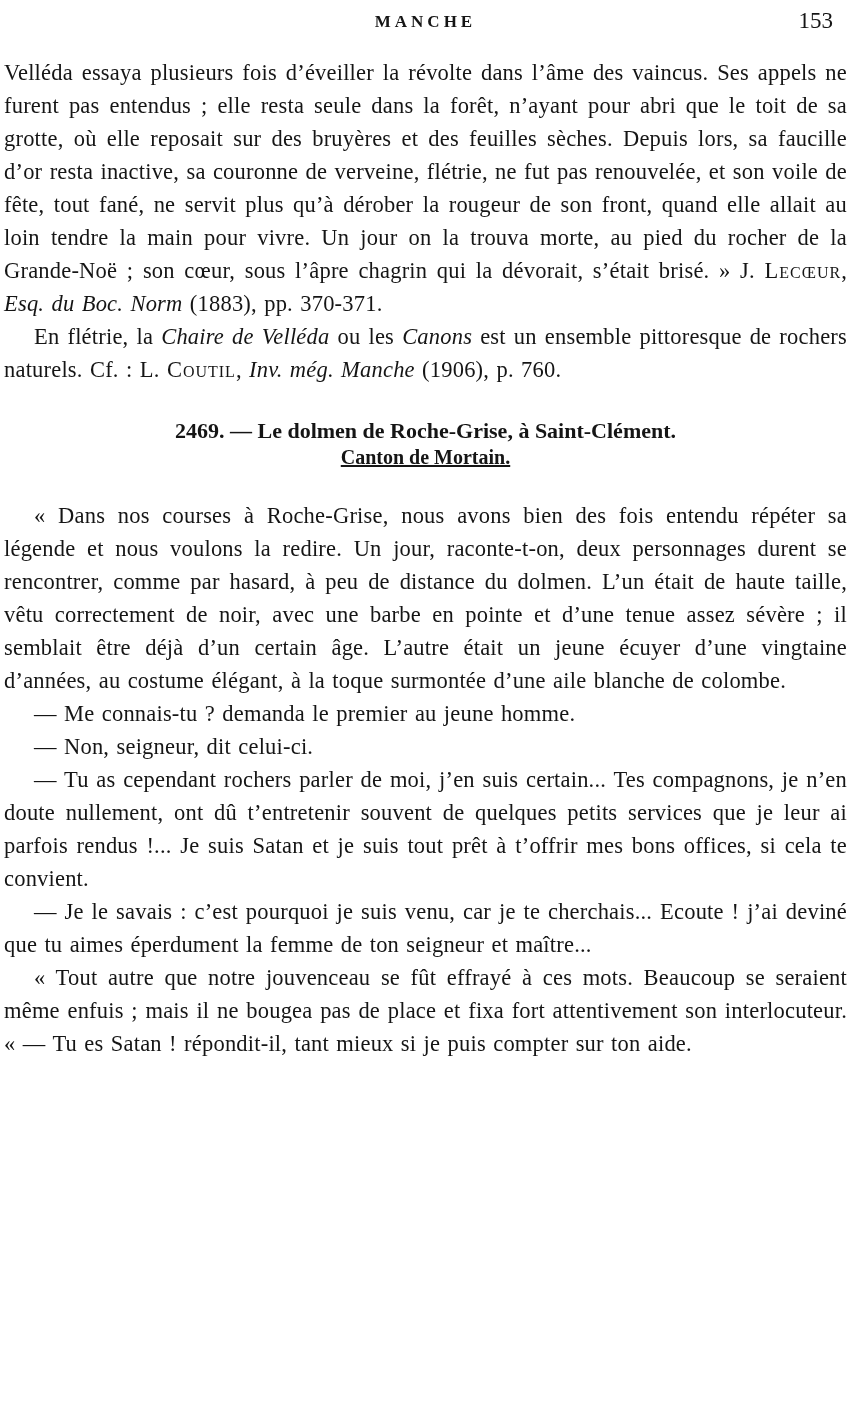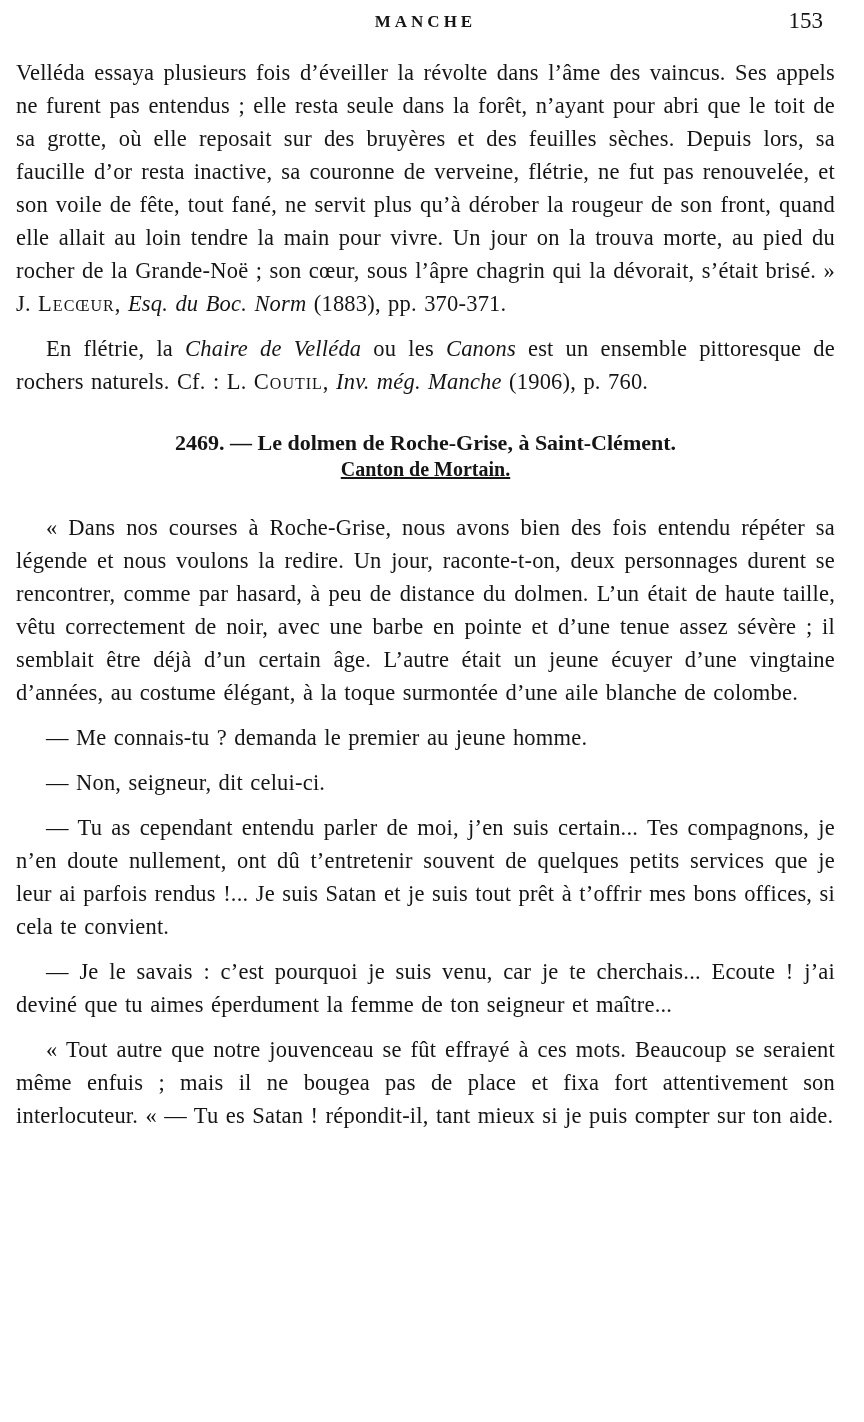--- a/index.html
+++ b/index.html
@@ -31,27 +31,27 @@
     left: 0;
     right: 0;
     text-align: center;
     font-size: 17px;
     font-weight: 700;
     letter-spacing: 4px;
     padding-top: 4px;
   }
   .page-number {
     position: absolute;
-    right: 24px;
+    right: 14px;
     top: 0;
     font-size: 23px;
     font-weight: 400;
   }
   .page-body p.paragraph {
-    margin: 12px;
+    margin: 0;
     font-size: 22.5px;
     line-height: 33px;
     text-align: justify;
     letter-spacing: 0.2px;
     word-spacing: 1.5px;
   }
   .page-body p.paragraph.indent {
     text-indent: 30px;
   }
   .page-body .heading {
@@ -79,17 +79,17 @@
     <div class="page-number">153</div>
   </div>
   <div class="page-body">
       <p class="paragraph"><span>Velléda essaya plusieurs fois d’éveiller la révolte dans l’âme des vaincus. Ses appels ne furent pas entendus ; elle resta seule dans la forêt, n’ayant pour abri que le toit de sa grotte, où elle reposait sur des bruyères et des feuilles sèches. Depuis lors, sa faucille d’or resta inactive, sa couronne de verveine, flétrie, ne fut pas renouvelée, et son voile de fête, tout fané, ne servit plus qu’à dérober la rougeur de son front, quand elle allait au loin tendre la main pour vivre. Un jour on la trouva morte, au pied du rocher de la Grande-Noë ; son cœur, sous l’âpre chagrin qui la dévorait, s’était brisé. »  J. </span><span class="smallcaps">Lecœur</span><span>, </span><span class="italic">Esq. du Boc. Norm</span><span> (1883), pp. 370-371.</span></p>
       <p class="paragraph indent"><span>En flétrie, la </span><span class="italic">Chaire de Velléda</span><span> ou les </span><span class="italic">Canons</span><span> est un ensemble pittoresque de rochers naturels.  Cf. : L. </span><span class="smallcaps">Coutil</span><span>, </span><span class="italic">Inv. még. Manche</span><span> (1906), p. 760.</span></p>
       <div class="heading"><span>2469. — Le dolmen de Roche-Grise, à Saint-Clément.</span></div>
       <div class="subheading"><span>Canton de Mortain.</span></div>
       <p class="paragraph indent"><span>« Dans nos courses à Roche-Grise, nous avons bien des fois entendu répéter sa légende et nous voulons la redire. Un jour, raconte-t-on, deux personnages durent se rencontrer, comme par hasard, à peu de distance du dolmen. L’un était de haute taille, vêtu correctement de noir, avec une barbe en pointe et d’une tenue assez sévère ; il semblait être déjà d’un certain âge. L’autre était un jeune écuyer d’une vingtaine d’années, au costume élégant, à la toque surmontée d’une aile blanche de colombe.</span></p>
       <p class="paragraph indent"><span>— Me connais-tu ? demanda le premier au jeune homme.</span></p>
       <p class="paragraph indent"><span>— Non, seigneur, dit celui-ci.</span></p>
-      <p class="paragraph indent"><span>— Tu as cependant entendu parler de moi, j’en suis certain... Tes compagnons, je n’en doute nullement, ont dû t’entretenir souvent de quelques petits services que je leur ai parfois rendus !... Je suis Satan et je suis tout prêt à t’offrir mes bons offices, si cela te convient.</span></p>
+      <p class="paragraph indent"><span>— Tu as cependant rochers parler de moi, j’en suis certain... Tes compagnons, je n’en doute nullement, ont dû t’entretenir souvent de quelques petits services que je leur ai parfois rendus !... Je suis Satan et je suis tout prêt à t’offrir mes bons offices, si cela te convient.</span></p>
       <p class="paragraph indent"><span>— Je le savais : c’est pourquoi je suis venu, car je te cherchais... Ecoute ! j’ai deviné que tu aimes éperdument la femme de ton seigneur et maître...</span></p>
       <p class="paragraph indent"><span>« Tout autre que notre jouvenceau se fût effrayé à ces mots. Beaucoup se seraient même enfuis ; mais il ne bougea pas de place et fixa fort attentivement son interlocuteur. « — Tu es Satan ! répondit-il, tant mieux si je puis compter sur ton aide.</span></p>
     </div>
 </div>
 
 </body></html>

